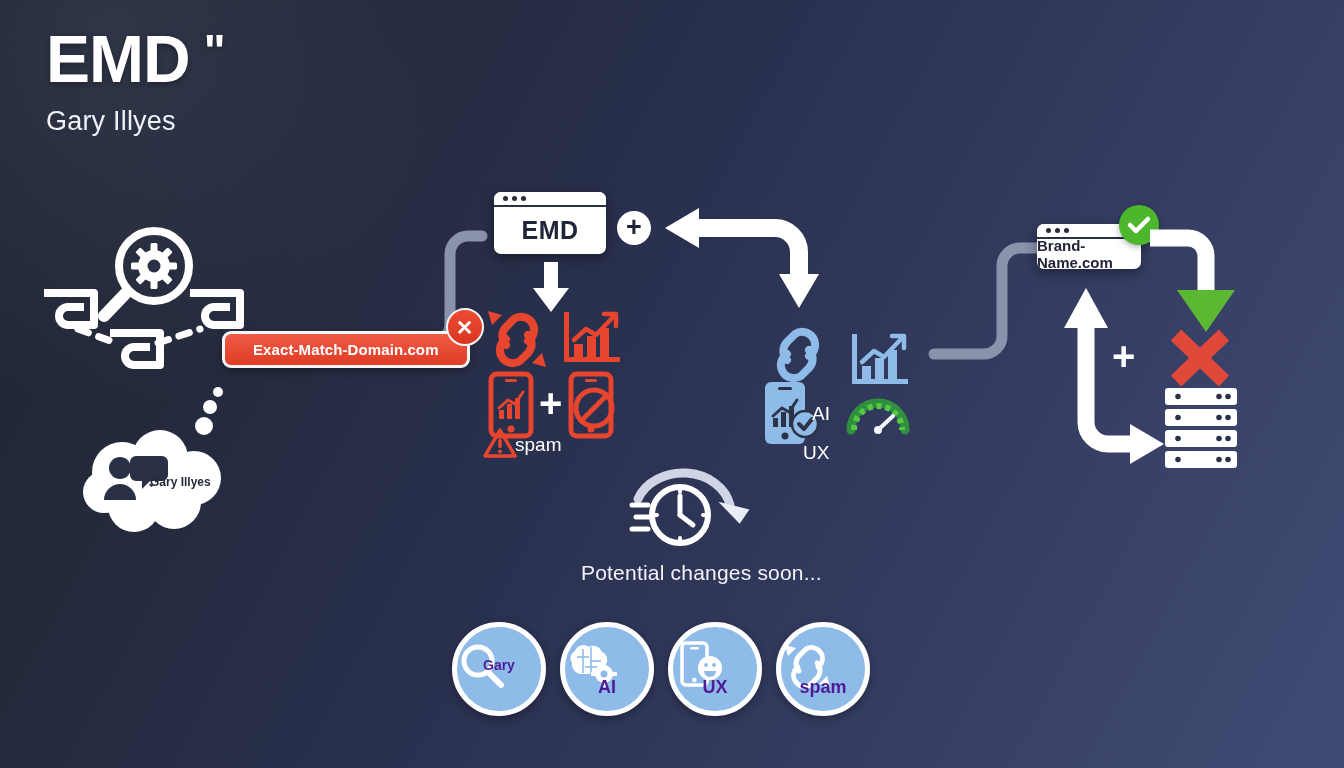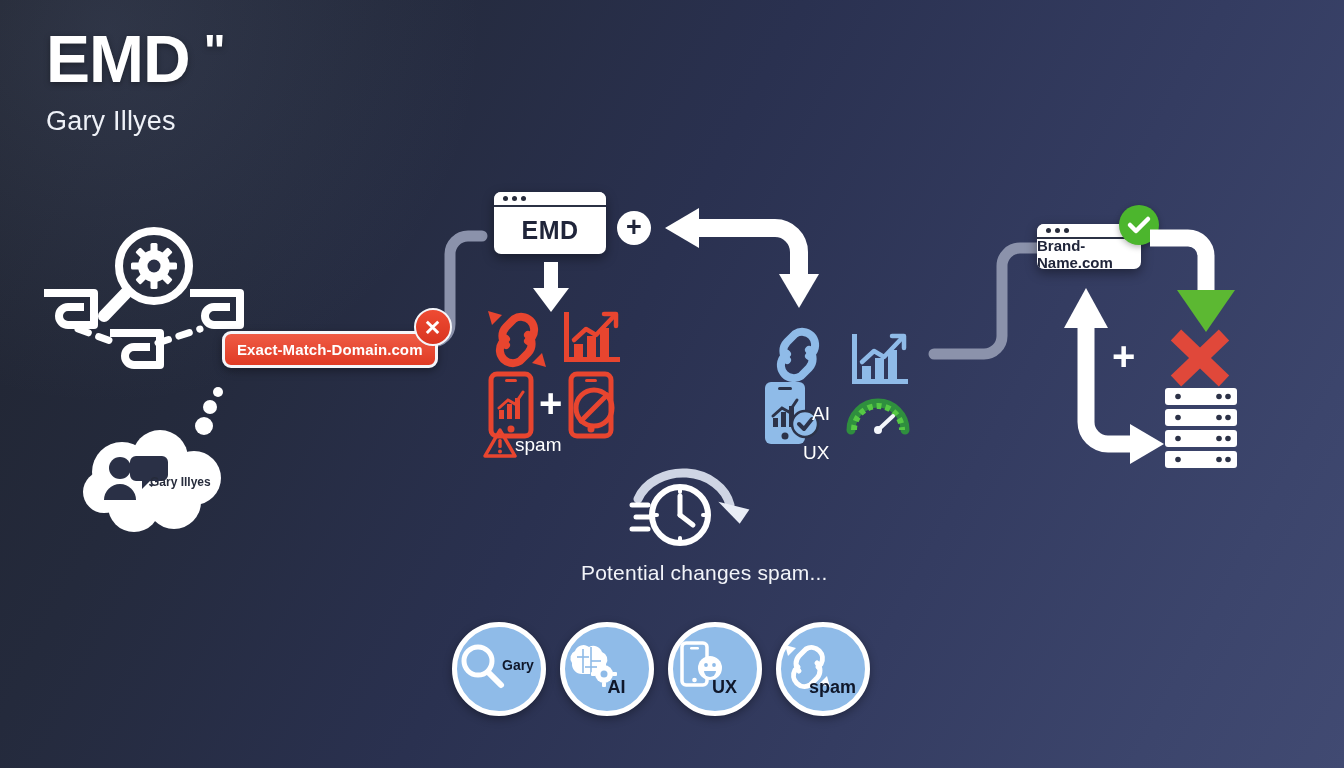--- a/index.html
+++ b/index.html
@@ -24,21 +24,21 @@
   #page-subtitle { font-size:27px; color:#eef1f7; margin-top:14px; letter-spacing:.2px; }
 
   
   .lbl-white { color:#ffffff; font-size:19px; }
 
   
   #emd-pill-wrap { left:222px; top:331px; }
   #emd-pill {
     background:linear-gradient(180deg,#ef5b45 0%,#e03b25 100%);
     border:3px solid #f4f6fa; border-radius:9px;
-    padding:7px 12px; color:#fff; font-size:15px; font-weight:600;
+    padding:7px 28px; color:#fff; font-size:15px; font-weight:600;
     letter-spacing:.1px; white-space:nowrap;
     box-shadow:0 3px 8px rgba(0,0,0,.35);
   }
   #emd-pill-x {
     position:absolute; right:-14px; top:-23px;
     width:38px; height:38px; border-radius:50%;
     background:linear-gradient(180deg,#ee4b33,#d93520);
     border:2px solid #f4f6fa;
     display:flex; align-items:center; justify-content:center;
     color:#fff; font-size:21px; font-weight:bold; line-height:1;
@@ -91,21 +91,21 @@
 
   
   #chip-row { left:452px; top:622px; display:flex; gap:14px; }
   .chip {
     width:94px; height:94px; border-radius:50%;
     background:#8fbbe8; border:5px solid #ffffff;
     position:relative; box-shadow:0 3px 10px rgba(0,0,0,.32);
   }
   .chip .chip-label {
     position:absolute; left:0; right:0; bottom:13px; text-align:center;
-    color:#0f172a; font-size:18px; font-weight:600;margin-left:19px;
+    color:#4c1d95; font-size:18px; font-weight:600;
   }
   .chip.first .chip-label { bottom:38px; left:26px; right:auto; font-size:14px; text-align:left; }
   .chip .chip-icon { position:absolute; left:0; right:0; top:14px; text-align:center; }
 
   svg { display:block; overflow:visible; }
 </style>
 </head>
 <body>
 
 <div class="stage">
@@ -383,21 +383,21 @@
       <line x1="24" y1="50" x2="27" y2="50"></line>
       <line x1="73" y1="50" x2="76" y2="50"></line>
     </g>
     <g stroke="#ffffff" stroke-width="5" stroke-linecap="round">
       <line x1="2" y1="40" x2="18" y2="40"></line>
       <line x1="6" y1="52" x2="20" y2="52"></line>
       <line x1="2" y1="64" x2="18" y2="64"></line>
     </g>
   </svg>
 
-  <div class="abs" id="clock-label">Potential changes spam...</div>
+  <div class="abs" id="clock-label">Potential changes soon...</div>
 
   <div class="abs" id="chip-row">
 
     <div class="chip first">
       <div class="chip-icon">
         <svg width="52" height="52" viewBox="0 0 52 52">
           <circle cx="21" cy="20" r="14" fill="none" stroke="#ffffff" stroke-width="5"></circle>
           <line x1="31" y1="31" x2="44" y2="44" stroke="#ffffff" stroke-width="6" stroke-linecap="round"></line>
         </svg>
       </div>

